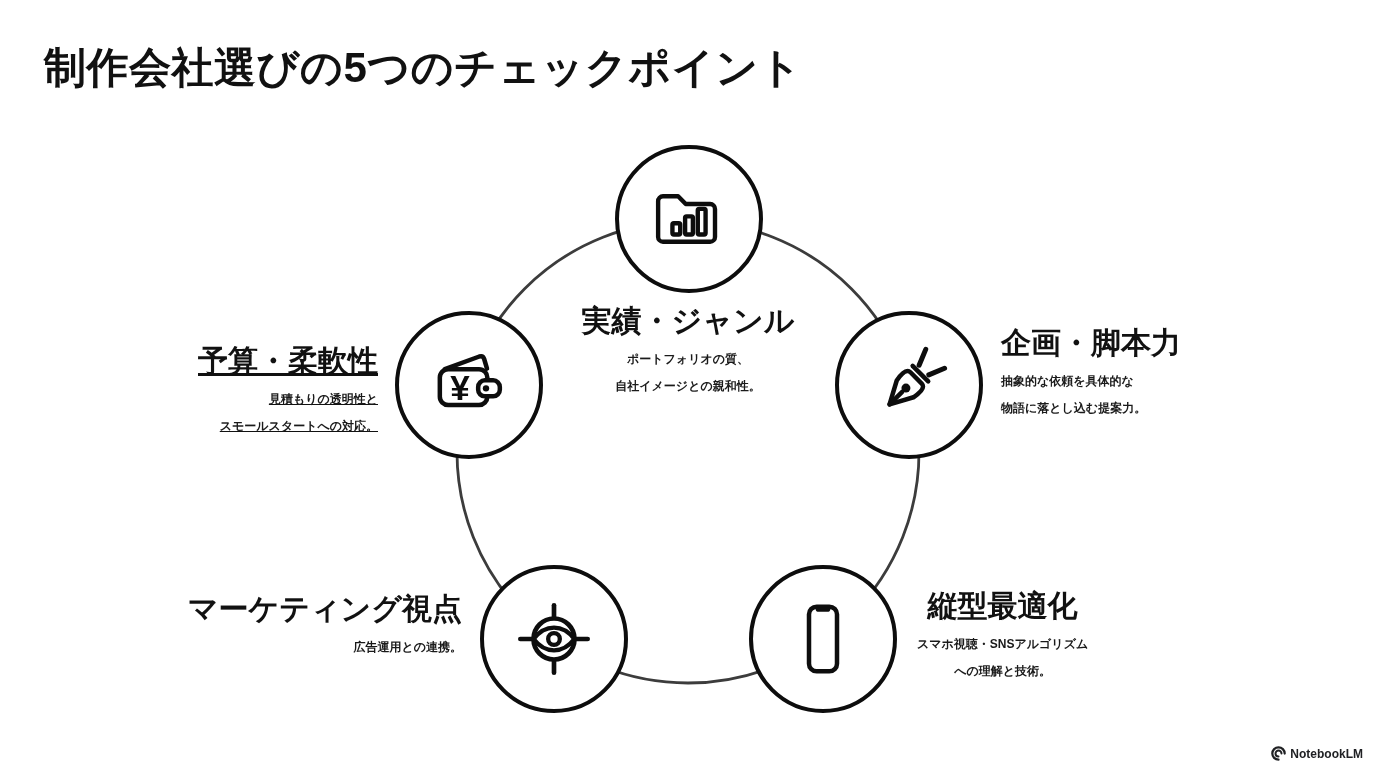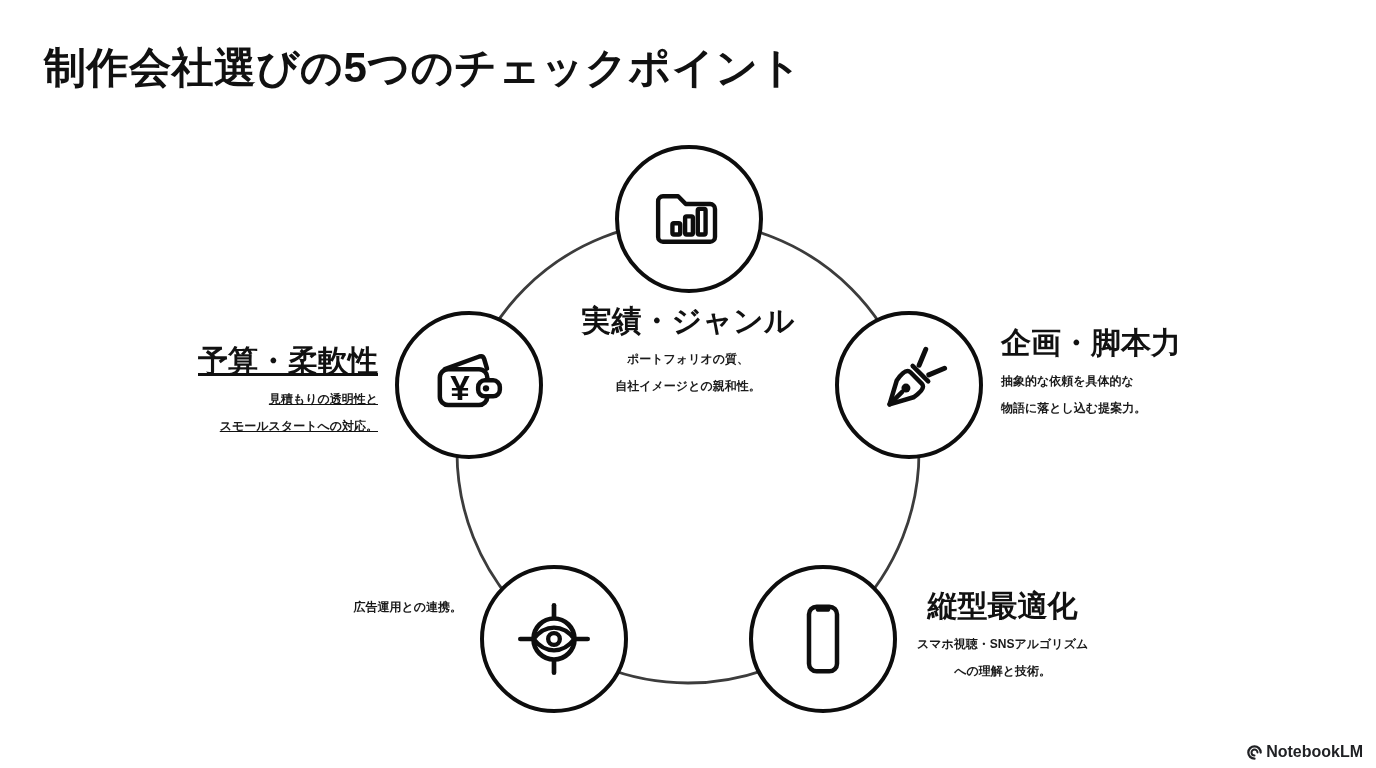--- a/index.html
+++ b/index.html
@@ -45,21 +45,21 @@
   .tb-desc  { font-size:12px; font-weight:600; line-height:27px; margin-top:5px; color:#1a1a1a; }
   .tb-center       { left:688px; top:301px; transform:translateX(-50%); text-align:center; }
   .tb-left         { right:998px; top:341px; text-align:right;text-decoration:underline; }
   .tb-right        { left:1001px; top:323px; text-align:left; }
   .tb-bottom-left  { right:914px; top:589px; text-align:right; }
   .tb-bottom-right { left:917px; top:586px; text-align:center; }
 
   .brand {
     position:absolute; right:13px; bottom:7px;
     display:flex; align-items:center; gap:4px;
-    font-size:16px; font-weight:600; color:var(--brand);
+    font-size:12px; font-weight:600; color:var(--brand);
   }
   .brand-glyph { display:block; color:var(--brand); }
 </style>
 </head>
 <body>
 
 <div class="canvas">
 
   <div class="main-title">制作会社選びの5つのチェックポイント</div>
 
@@ -136,20 +136,21 @@
 
   <div class="tb tb-right">
     <div class="tb-title">企画・脚本力</div>
     <div class="tb-desc">
       <div>抽象的な依頼を具体的な</div>
       <div>物語に落とし込む提案力。</div>
     </div>
   </div>
 
   <div class="tb tb-bottom-left">
+    <div class="tb-title">マーケティング視点</div>
     <div class="tb-desc">
       <div>広告運用との連携。</div>
     </div>
   </div>
 
   <div class="tb tb-bottom-right">
     <div class="tb-title">縦型最適化</div>
     <div class="tb-desc">
       <div>スマホ視聴・SNSアルゴリズム</div>
       <div>への理解と技術。</div>

